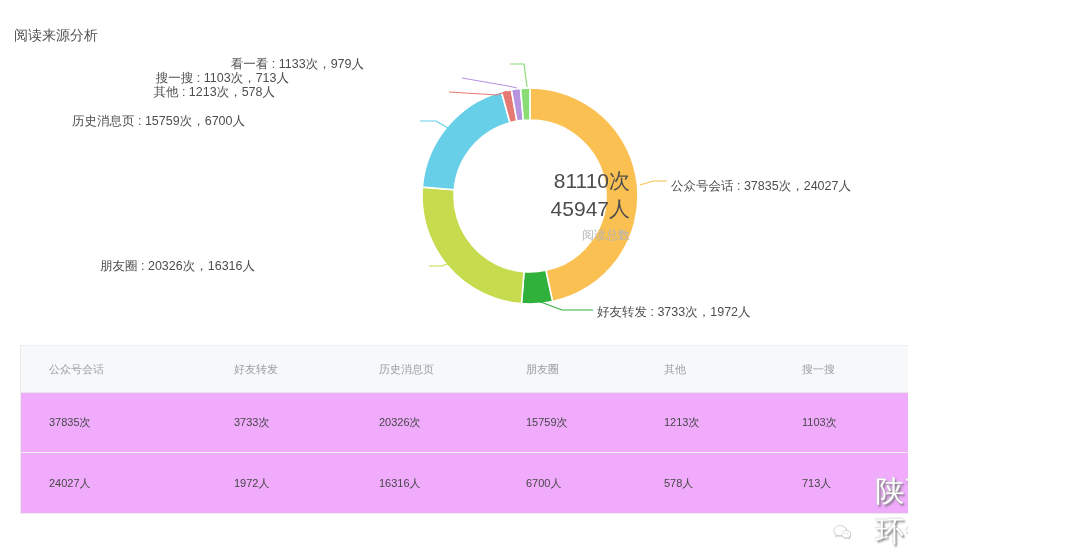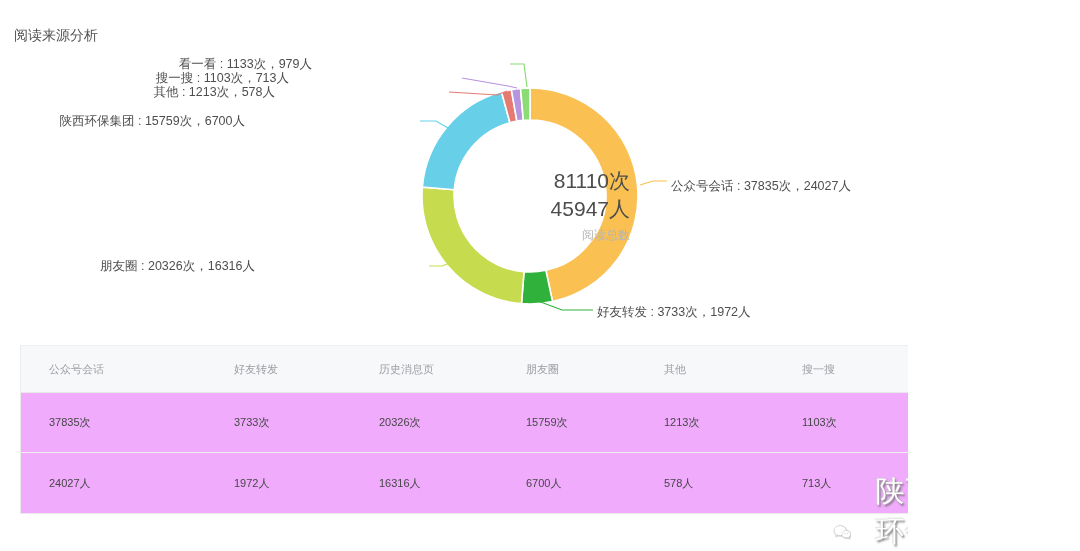--- a/index.html
+++ b/index.html
@@ -11,21 +11,21 @@
   .chart-area { position:absolute; inset:0; }
   #donut-svg { position:absolute; left:0; top:0; width:1080px; height:551px; pointer-events:none; }
 
   .pie-label { position:absolute; font-size:12.5px; color:#4e4e4e; white-space:nowrap; height:16px; line-height:16px; }
   .pl-0 { left:671px; top:178px; }
   .pl-1 { left:597px; top:304px; }
   .pl-2 { right:653px; top:258px; }
   .pl-3 { right:663px; top:113px; }
   .pl-4 { right:633px; top:84px; }
   .pl-5 { right:619px; top:70px; }
-  .pl-6 { right:596px; top:56px; }
+  .pl-6 { right:544px; top:56px; }
 
   .donut-center { position:absolute; left:430px; top:167px; width:200px; text-align:right; }
   .donut-center .num { font-size:21px; line-height:28px; color:#4d4d4d; }
   .donut-center .cap { font-size:12px; line-height:20px; color:#b5b5b5; margin-top:2px; }
 
   .source-table { position:absolute; left:20px; top:345px; width:1040px; border:1px solid #ebebeb; border-top:1px solid #eeeeee; }
   .trow { display:grid; grid-template-columns:185px 145px 147px 138px 138px 138px 147px; align-items:center; }
   .trow.head { height:47px; background:#f7f8fa; border-bottom:1px solid #e8e8e8; }
   .trow.body { height:60px; background:#f0abfc; }
   .trow.body.first { border-bottom:1px solid #efefef; }
@@ -59,21 +59,21 @@
         <polyline points="455,261 442,266 429,266" fill="none" stroke="#C6DB4D" stroke-width="1.2"></polyline>
         <polyline points="448,128 436,121 420,121" fill="none" stroke="#67CFE8" stroke-width="1.2"></polyline>
         <polyline points="449,92 497,95 507,91" fill="none" stroke="#E57A72" stroke-width="1.2"></polyline>
         <polyline points="462,78 508,86 517,88" fill="none" stroke="#B794DE" stroke-width="1.2"></polyline>
         <polyline points="510,64 524,64 527,87" fill="none" stroke="#8BDC74" stroke-width="1.2"></polyline>
       </svg>
 
     <div class="pie-label pl-0">公众号会话 : 37835次，24027人</div>
     <div class="pie-label pl-1">好友转发 : 3733次，1972人</div>
     <div class="pie-label pl-2">朋友圈 : 20326次，16316人</div>
-    <div class="pie-label pl-3">陕西环保集团 : 15759次，6700人</div>
+    <div class="pie-label pl-3">历史消息页 : 15759次，6700人</div>
     <div class="pie-label pl-4">其他 : 1213次，578人</div>
     <div class="pie-label pl-5">搜一搜 : 1103次，713人</div>
     <div class="pie-label pl-6">看一看 : 1133次，979人</div>
 
     <div class="donut-center">
       <div class="num">81110次</div>
       <div class="num">45947人</div>
       <div class="cap">阅读总数</div>
     </div>
   </div>

